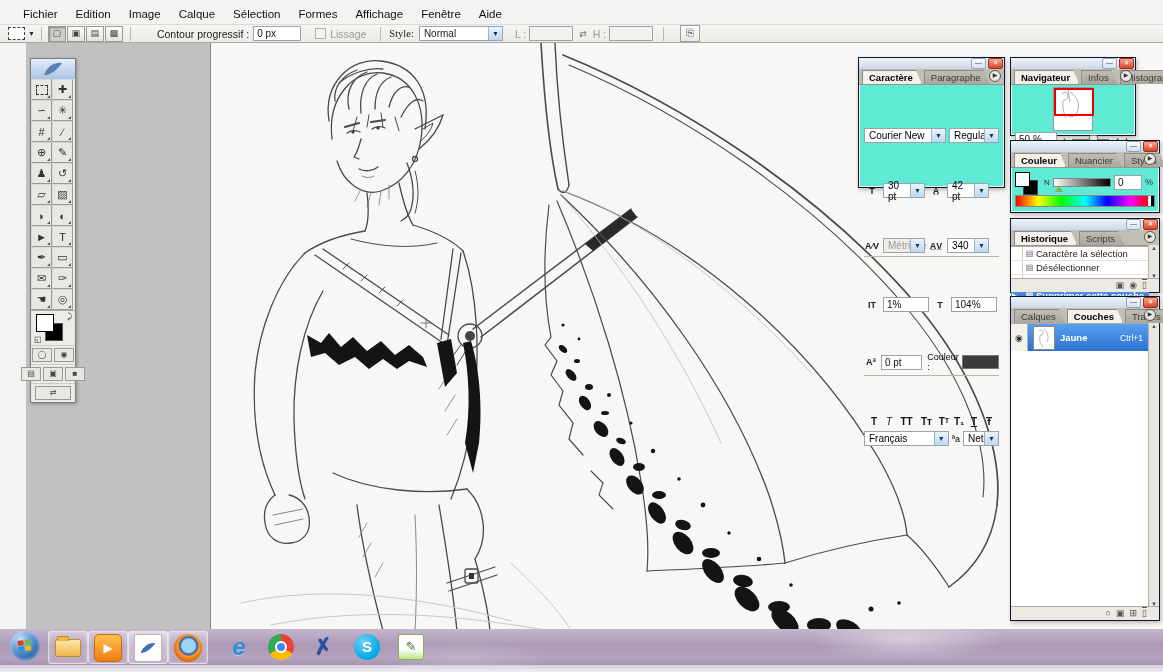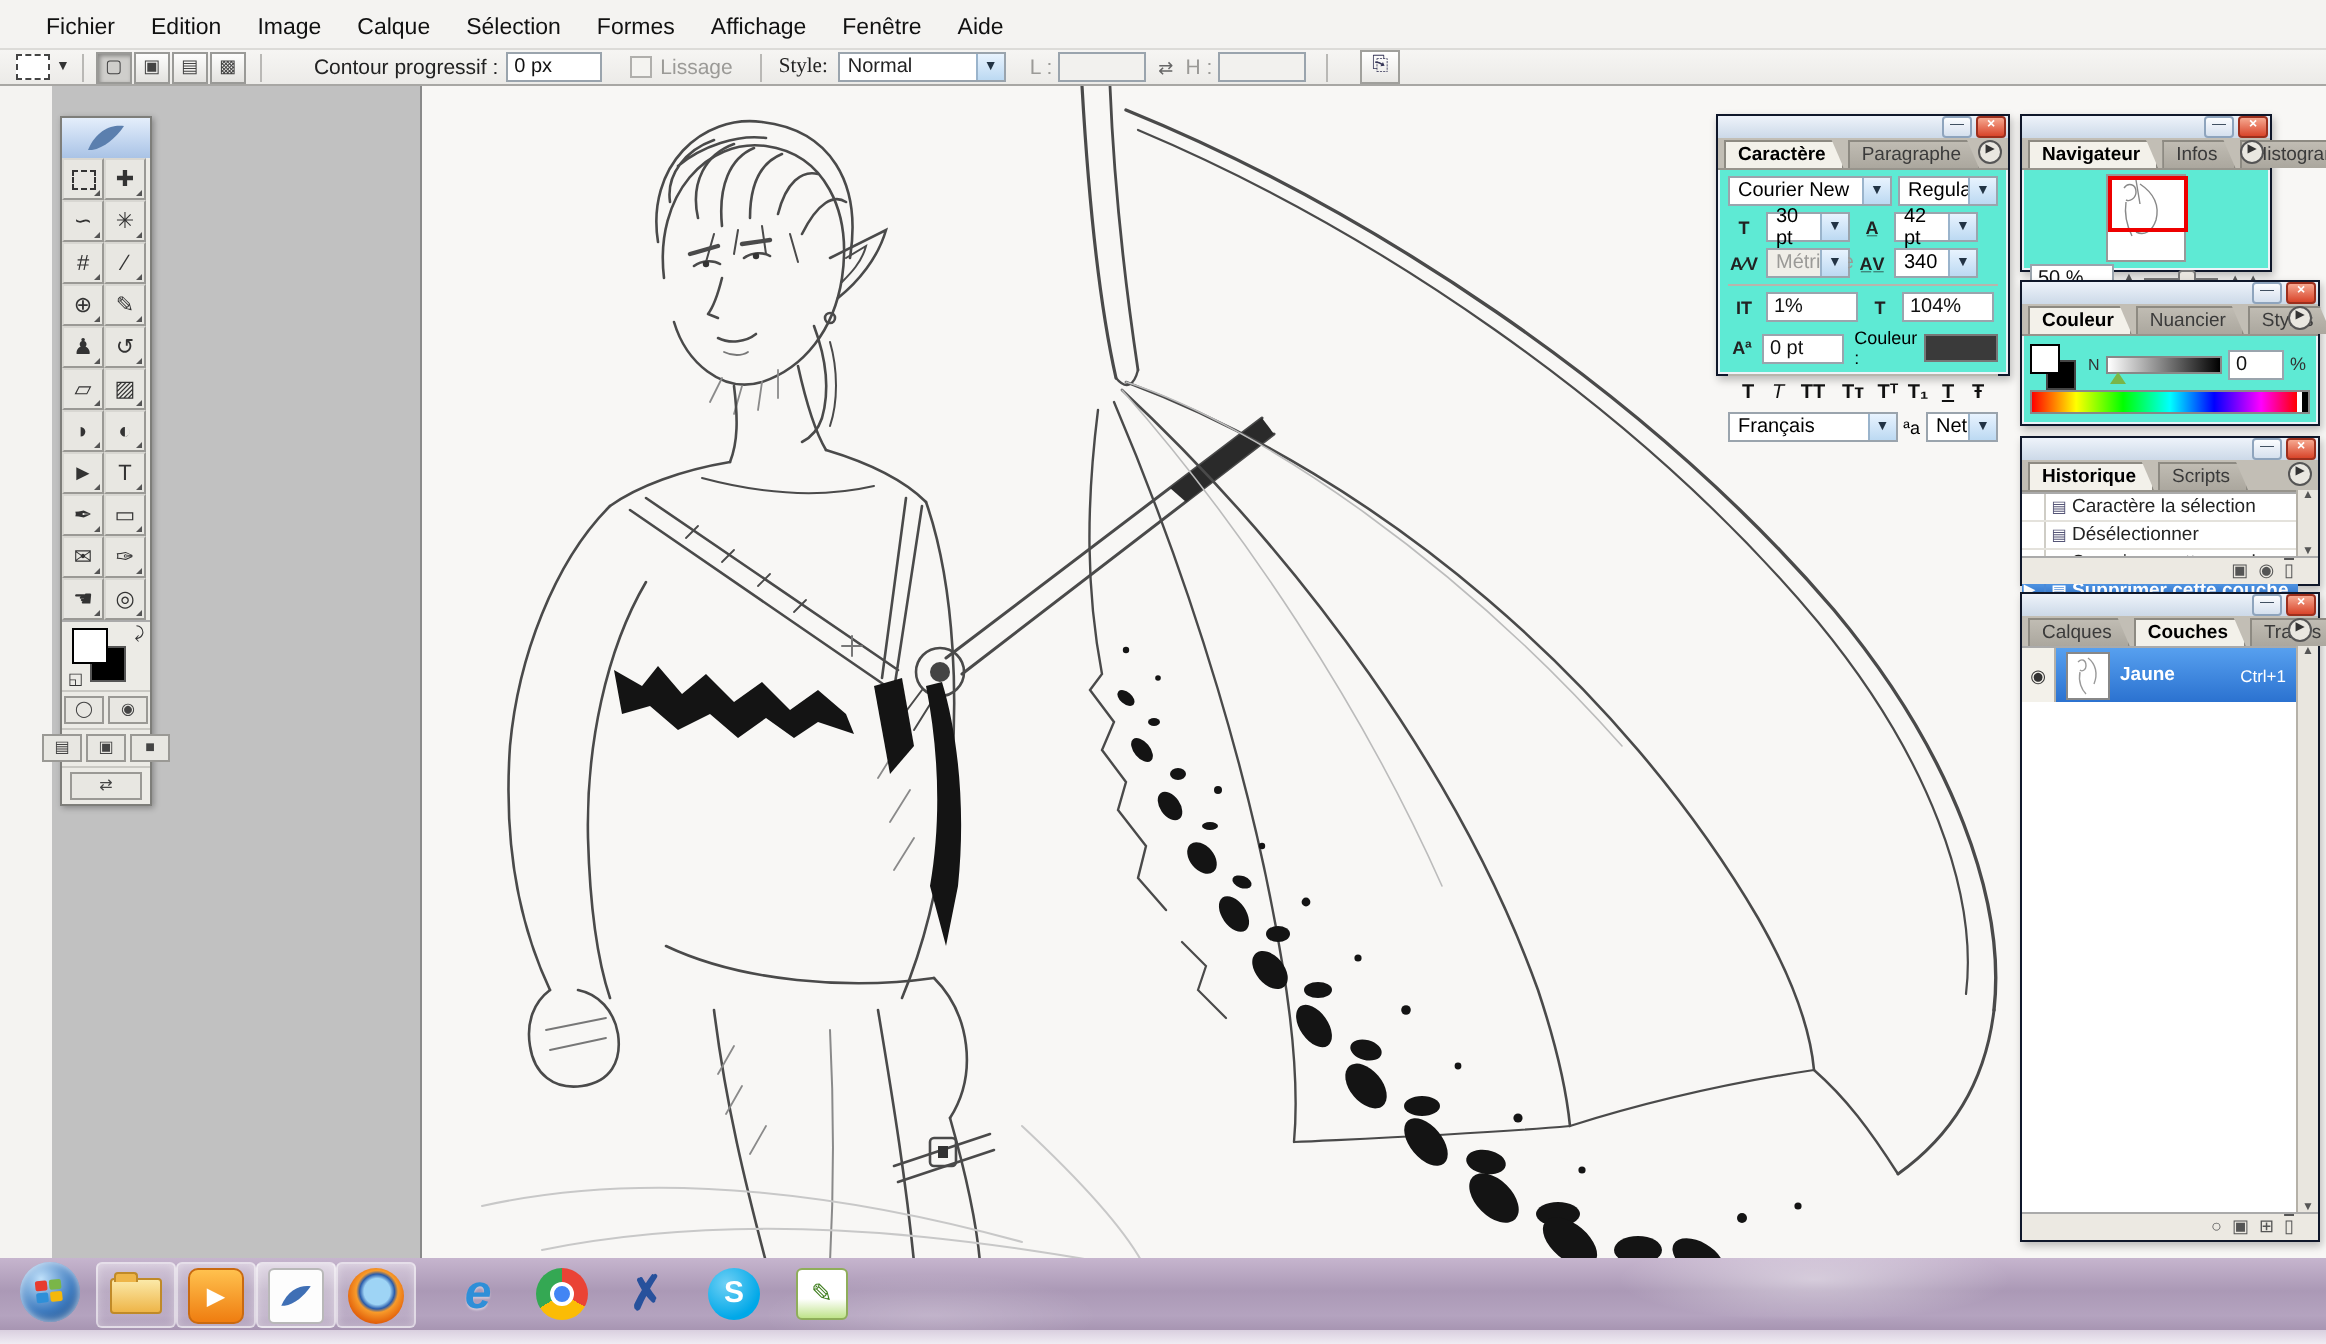--- a/index.html
+++ b/index.html
@@ -75,21 +75,21 @@
        background:linear-gradient(#c0bcb3,#aba79e);color:#3a3a3a;
        clip-path:polygon(0 0,calc(100% - 6px) 0,100% 100%,0 100%);}
   .tab.active{background:#f3f1ea;color:#000;font-weight:bold;}
   .pmenu{position:absolute;right:3px;bottom:2px;width:10px;height:10px;border:1px solid #555;
          border-radius:50%;font-size:6px;line-height:9px;text-align:center;color:#333;background:#e9e7e0;}
   .prow{display:flex;align-items:center;gap:3px;}
   .ticon{font-size:9px;font-weight:bold;color:#222;width:16px;text-align:center;}
   
   #char-panel{left:858px;top:57px;width:147px;height:131px;}
   #char-panel .body{padding:3px 5px;}
-  #char-panel .prow{margin-bottom:3px;}
+  #char-panel .prow{margin-bottom:3px;margin-top:40px;}
   .stybtn{font-size:10px;font-weight:bold;width:13px;text-align:center;color:#111;}
   .stybtn.it{font-style:italic;font-weight:normal;}
   .stybtn.un{text-decoration:underline;}
   .colorswatch{width:40px;height:12px;background:#3a3a3a;border:1px solid #777;}
   
   #nav-panel{left:1010px;top:57px;width:126px;height:79px;}
   #nav-thumb{margin:2px auto 0 auto;width:38px;height:42px;background:#fff;border:1px solid #999;position:relative;}
   #nav-view{position:absolute;left:0;top:0;width:36px;height:24px;border:2px solid #e00;}
   #nav-bottom{display:flex;align-items:center;gap:4px;padding:1px 4px;}
   .mtn{color:#555;font-size:7px;}

